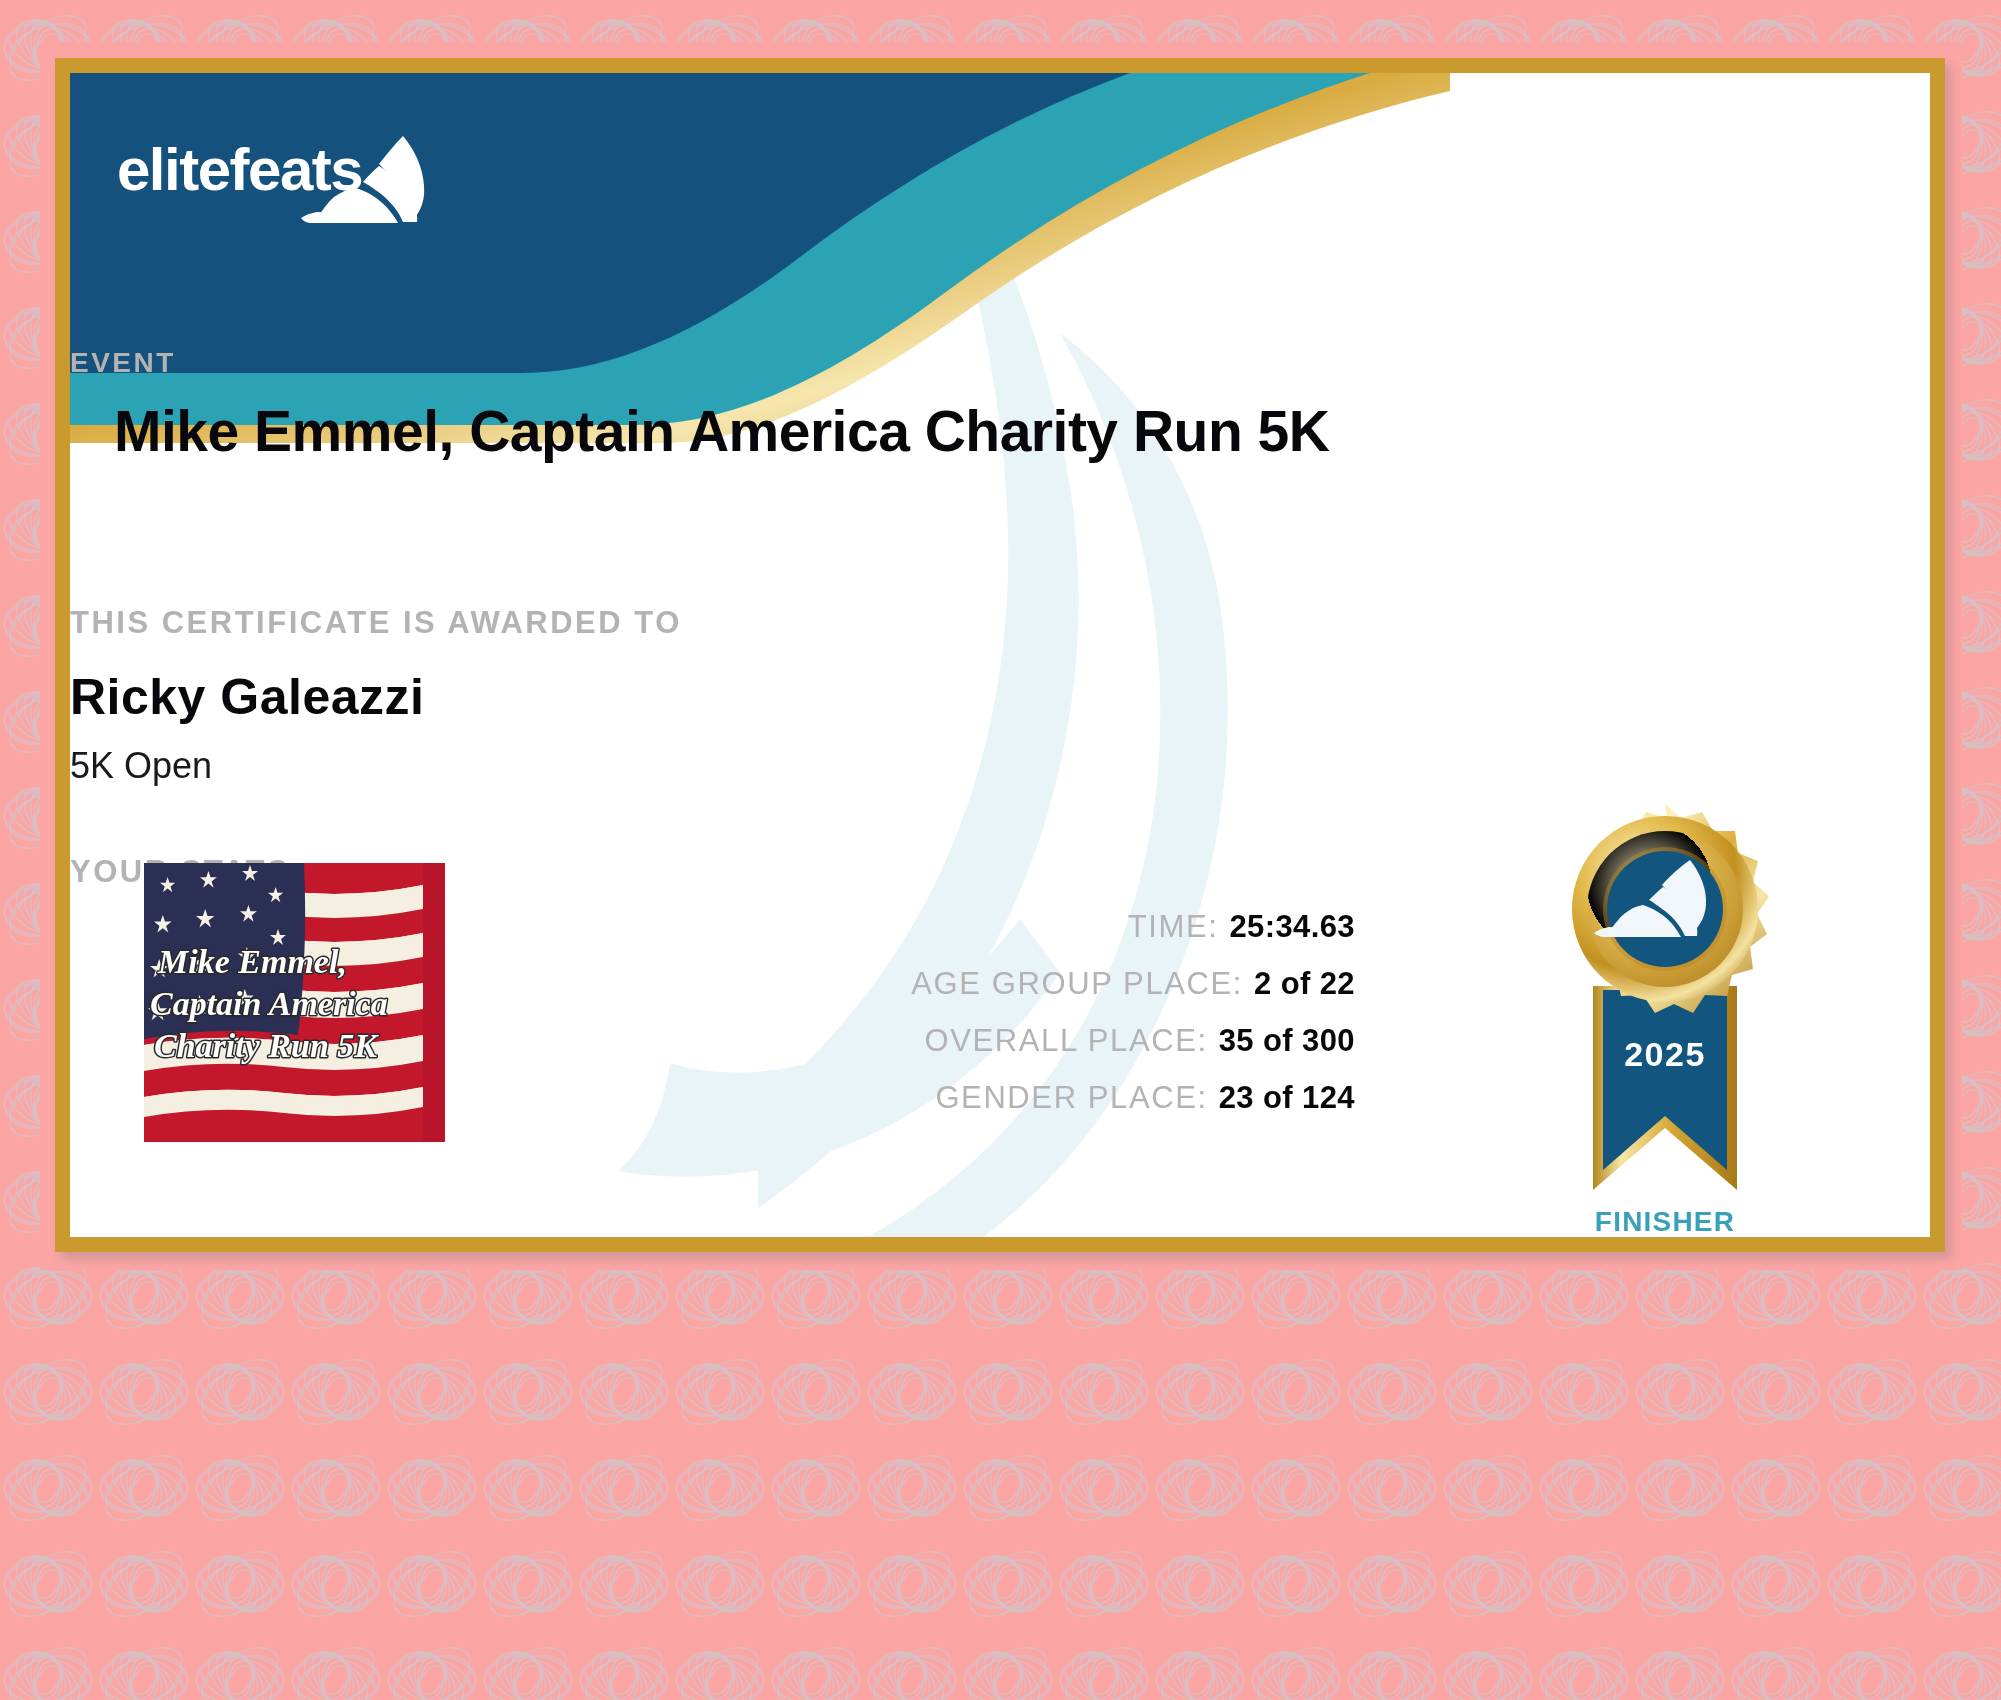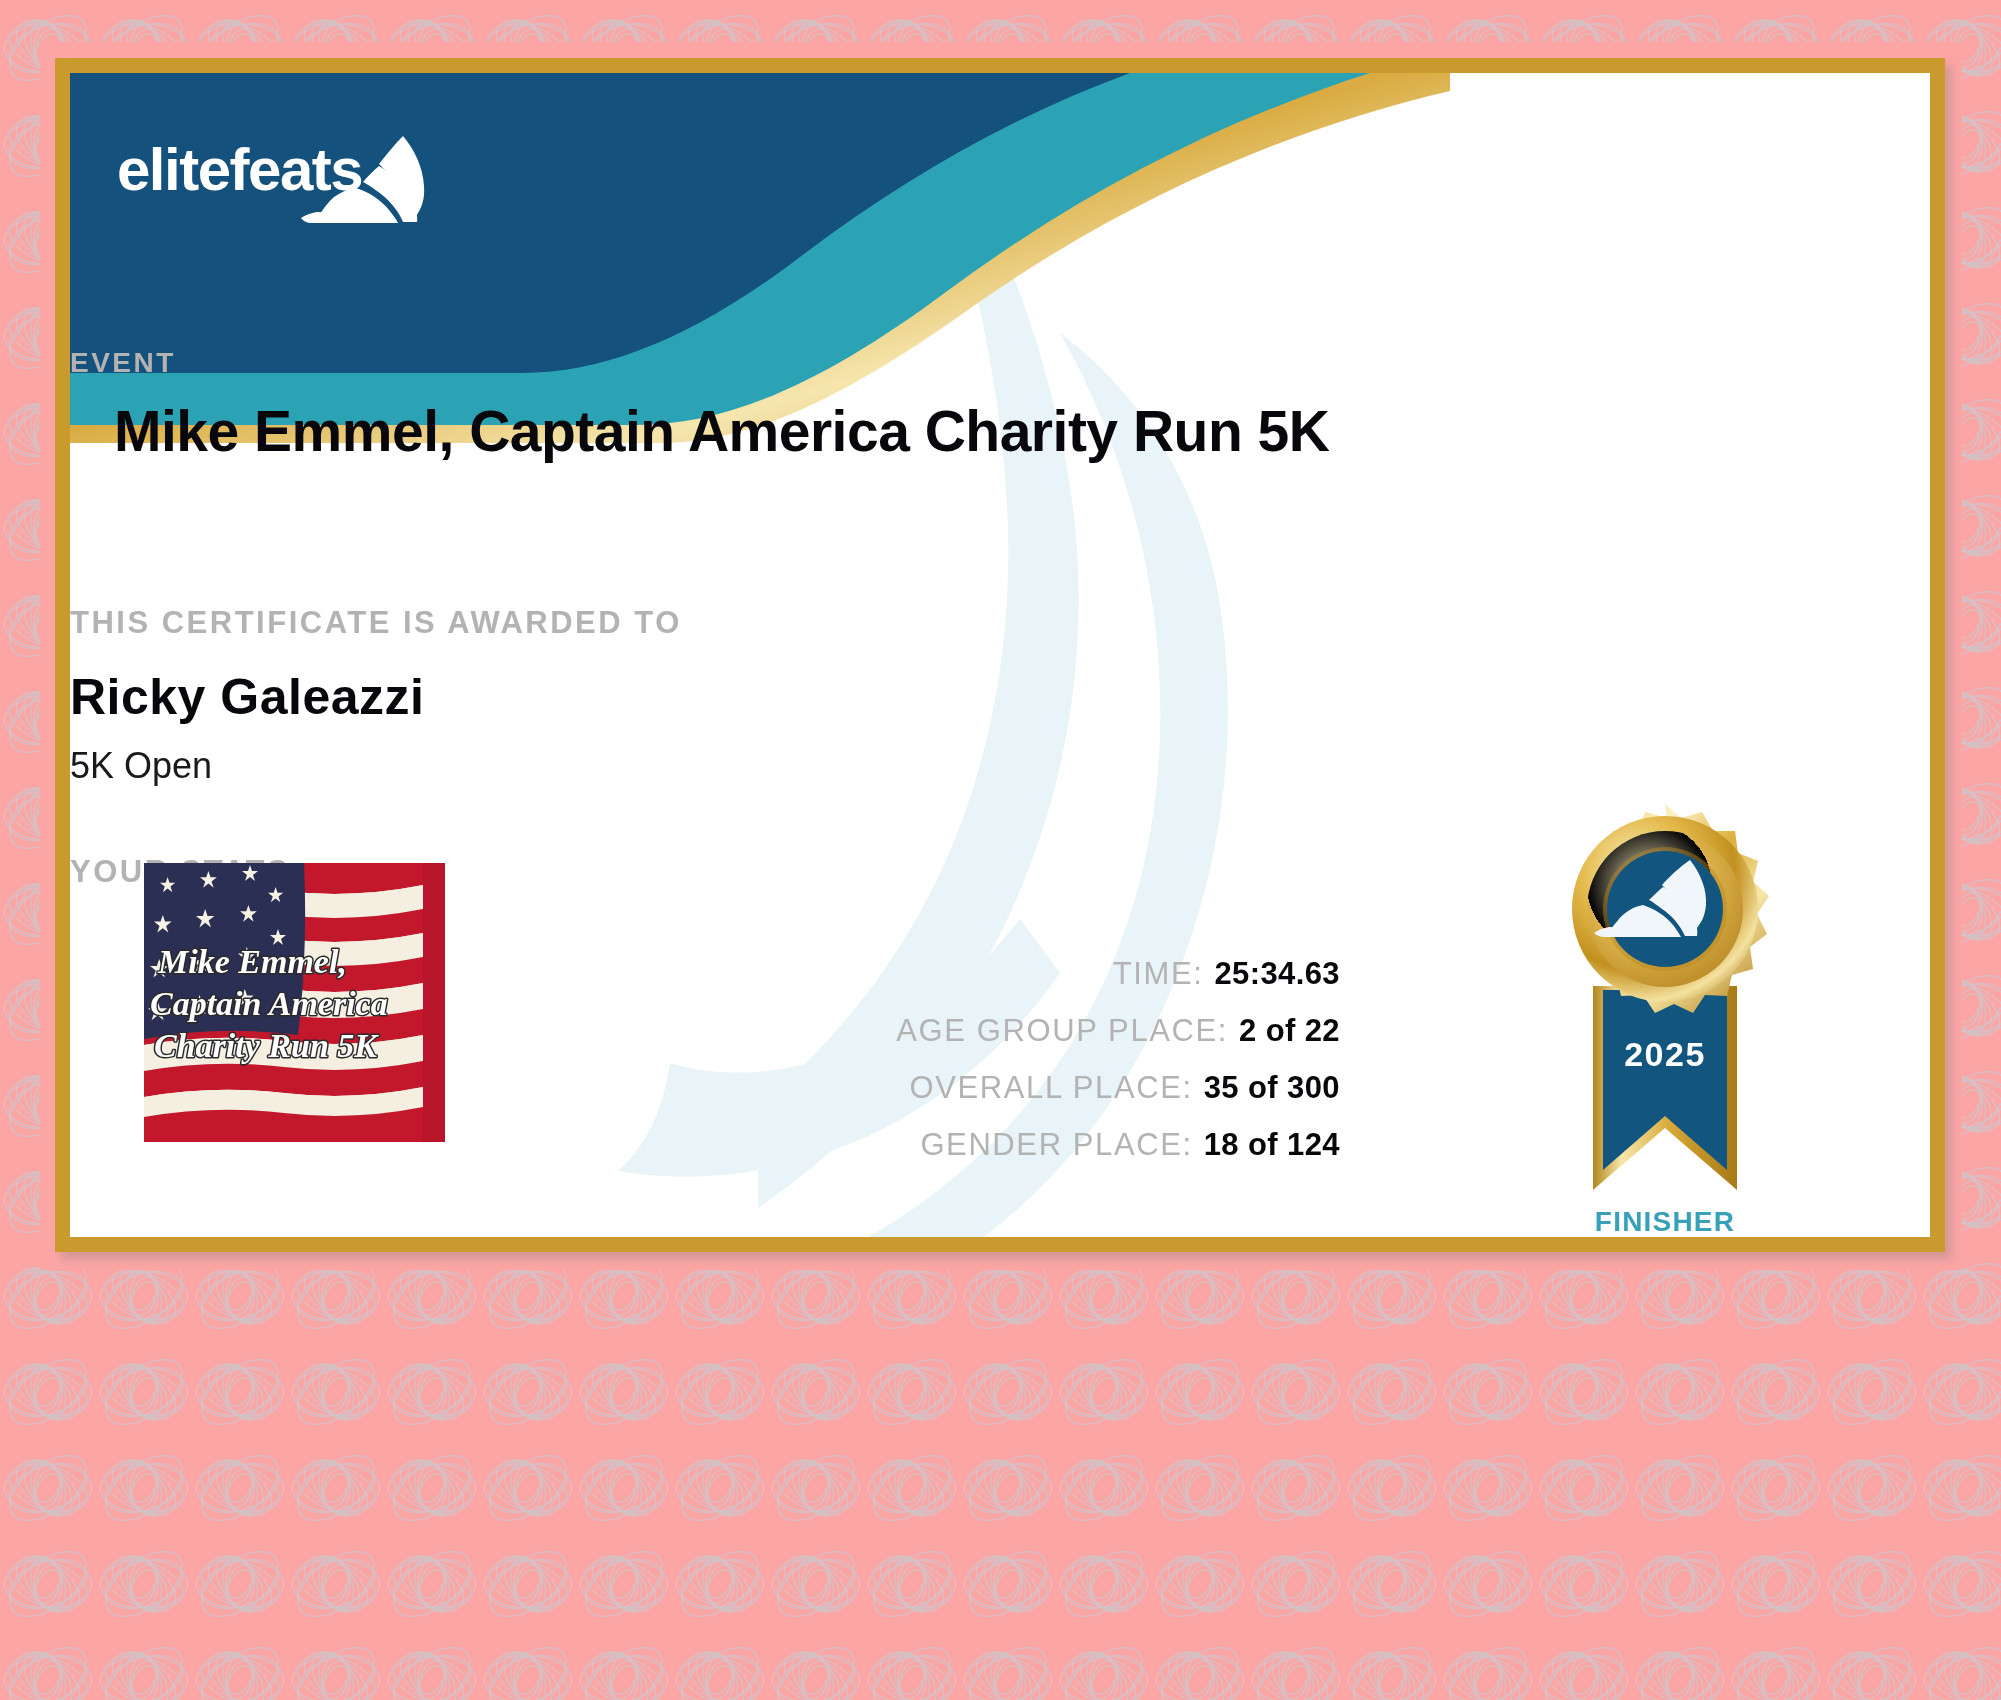--- a/index.html
+++ b/index.html
@@ -118,22 +118,23 @@
     position: absolute;
     left: 0; right: 0;
     top: 781px;
     font-size: 31px;
   }
 
   
   #stats {
     position: absolute;
     left: 0;
-    top: 883px;
+    top: 836px;
     width: 1270px;
+    padding-left: 15px;
   }
   .stat-row {
     display: flex;
     align-items: baseline;
     justify-content: flex-end;
     height: 57px;
     white-space: nowrap;
   }
   .stat-row .stat-key {
     color: #b3b3b3;
@@ -271,21 +272,21 @@
       <div class="stat-row">
         <span class="stat-key">AGE GROUP PLACE:</span>
         <span class="stat-val">2 of 22</span>
       </div>
       <div class="stat-row">
         <span class="stat-key">OVERALL PLACE:</span>
         <span class="stat-val">35 of 300</span>
       </div>
       <div class="stat-row">
         <span class="stat-key">GENDER PLACE:</span>
-        <span class="stat-val">18 of 124</span>
+        <span class="stat-val">23 of 124</span>
       </div>
     </div>
 
     <div id="event-photo">
       <svg viewBox="0 0 279 279" width="279" height="279" aria-hidden="true">
         <defs>
           <clipPath id="photoClip">
               <rect x="0" y="0" width="279" height="279"></rect>
             </clipPath>
         </defs>

